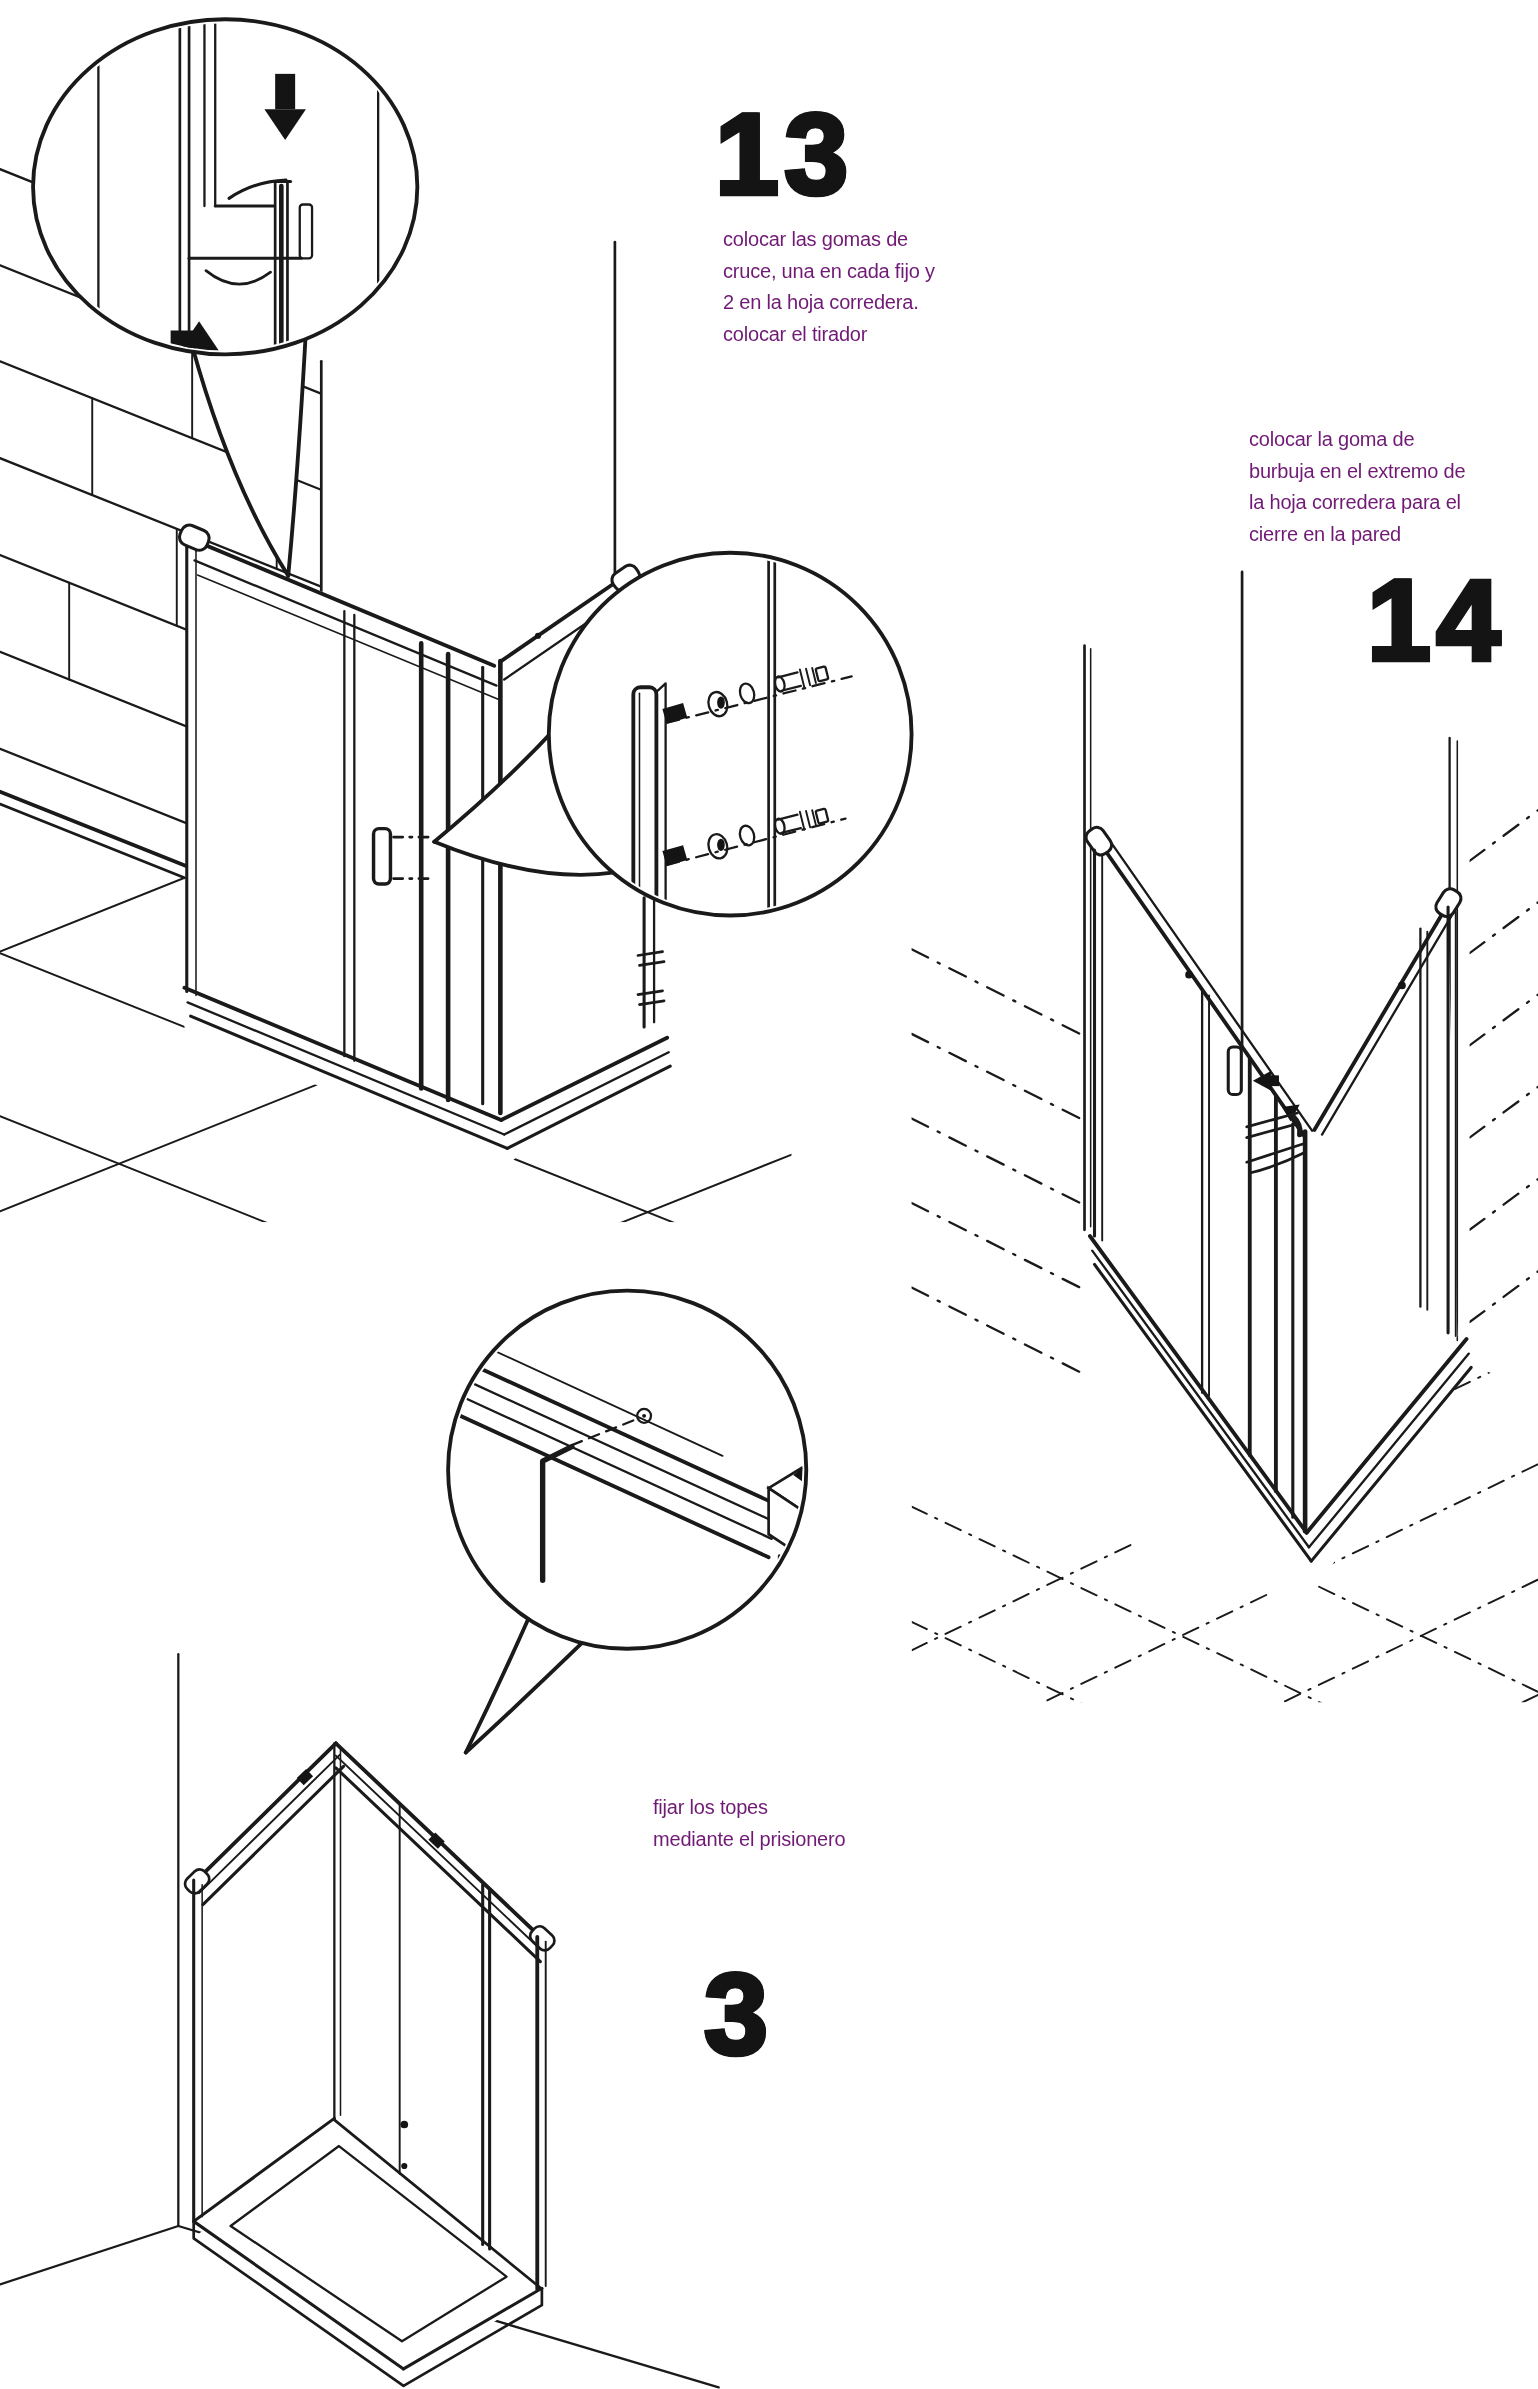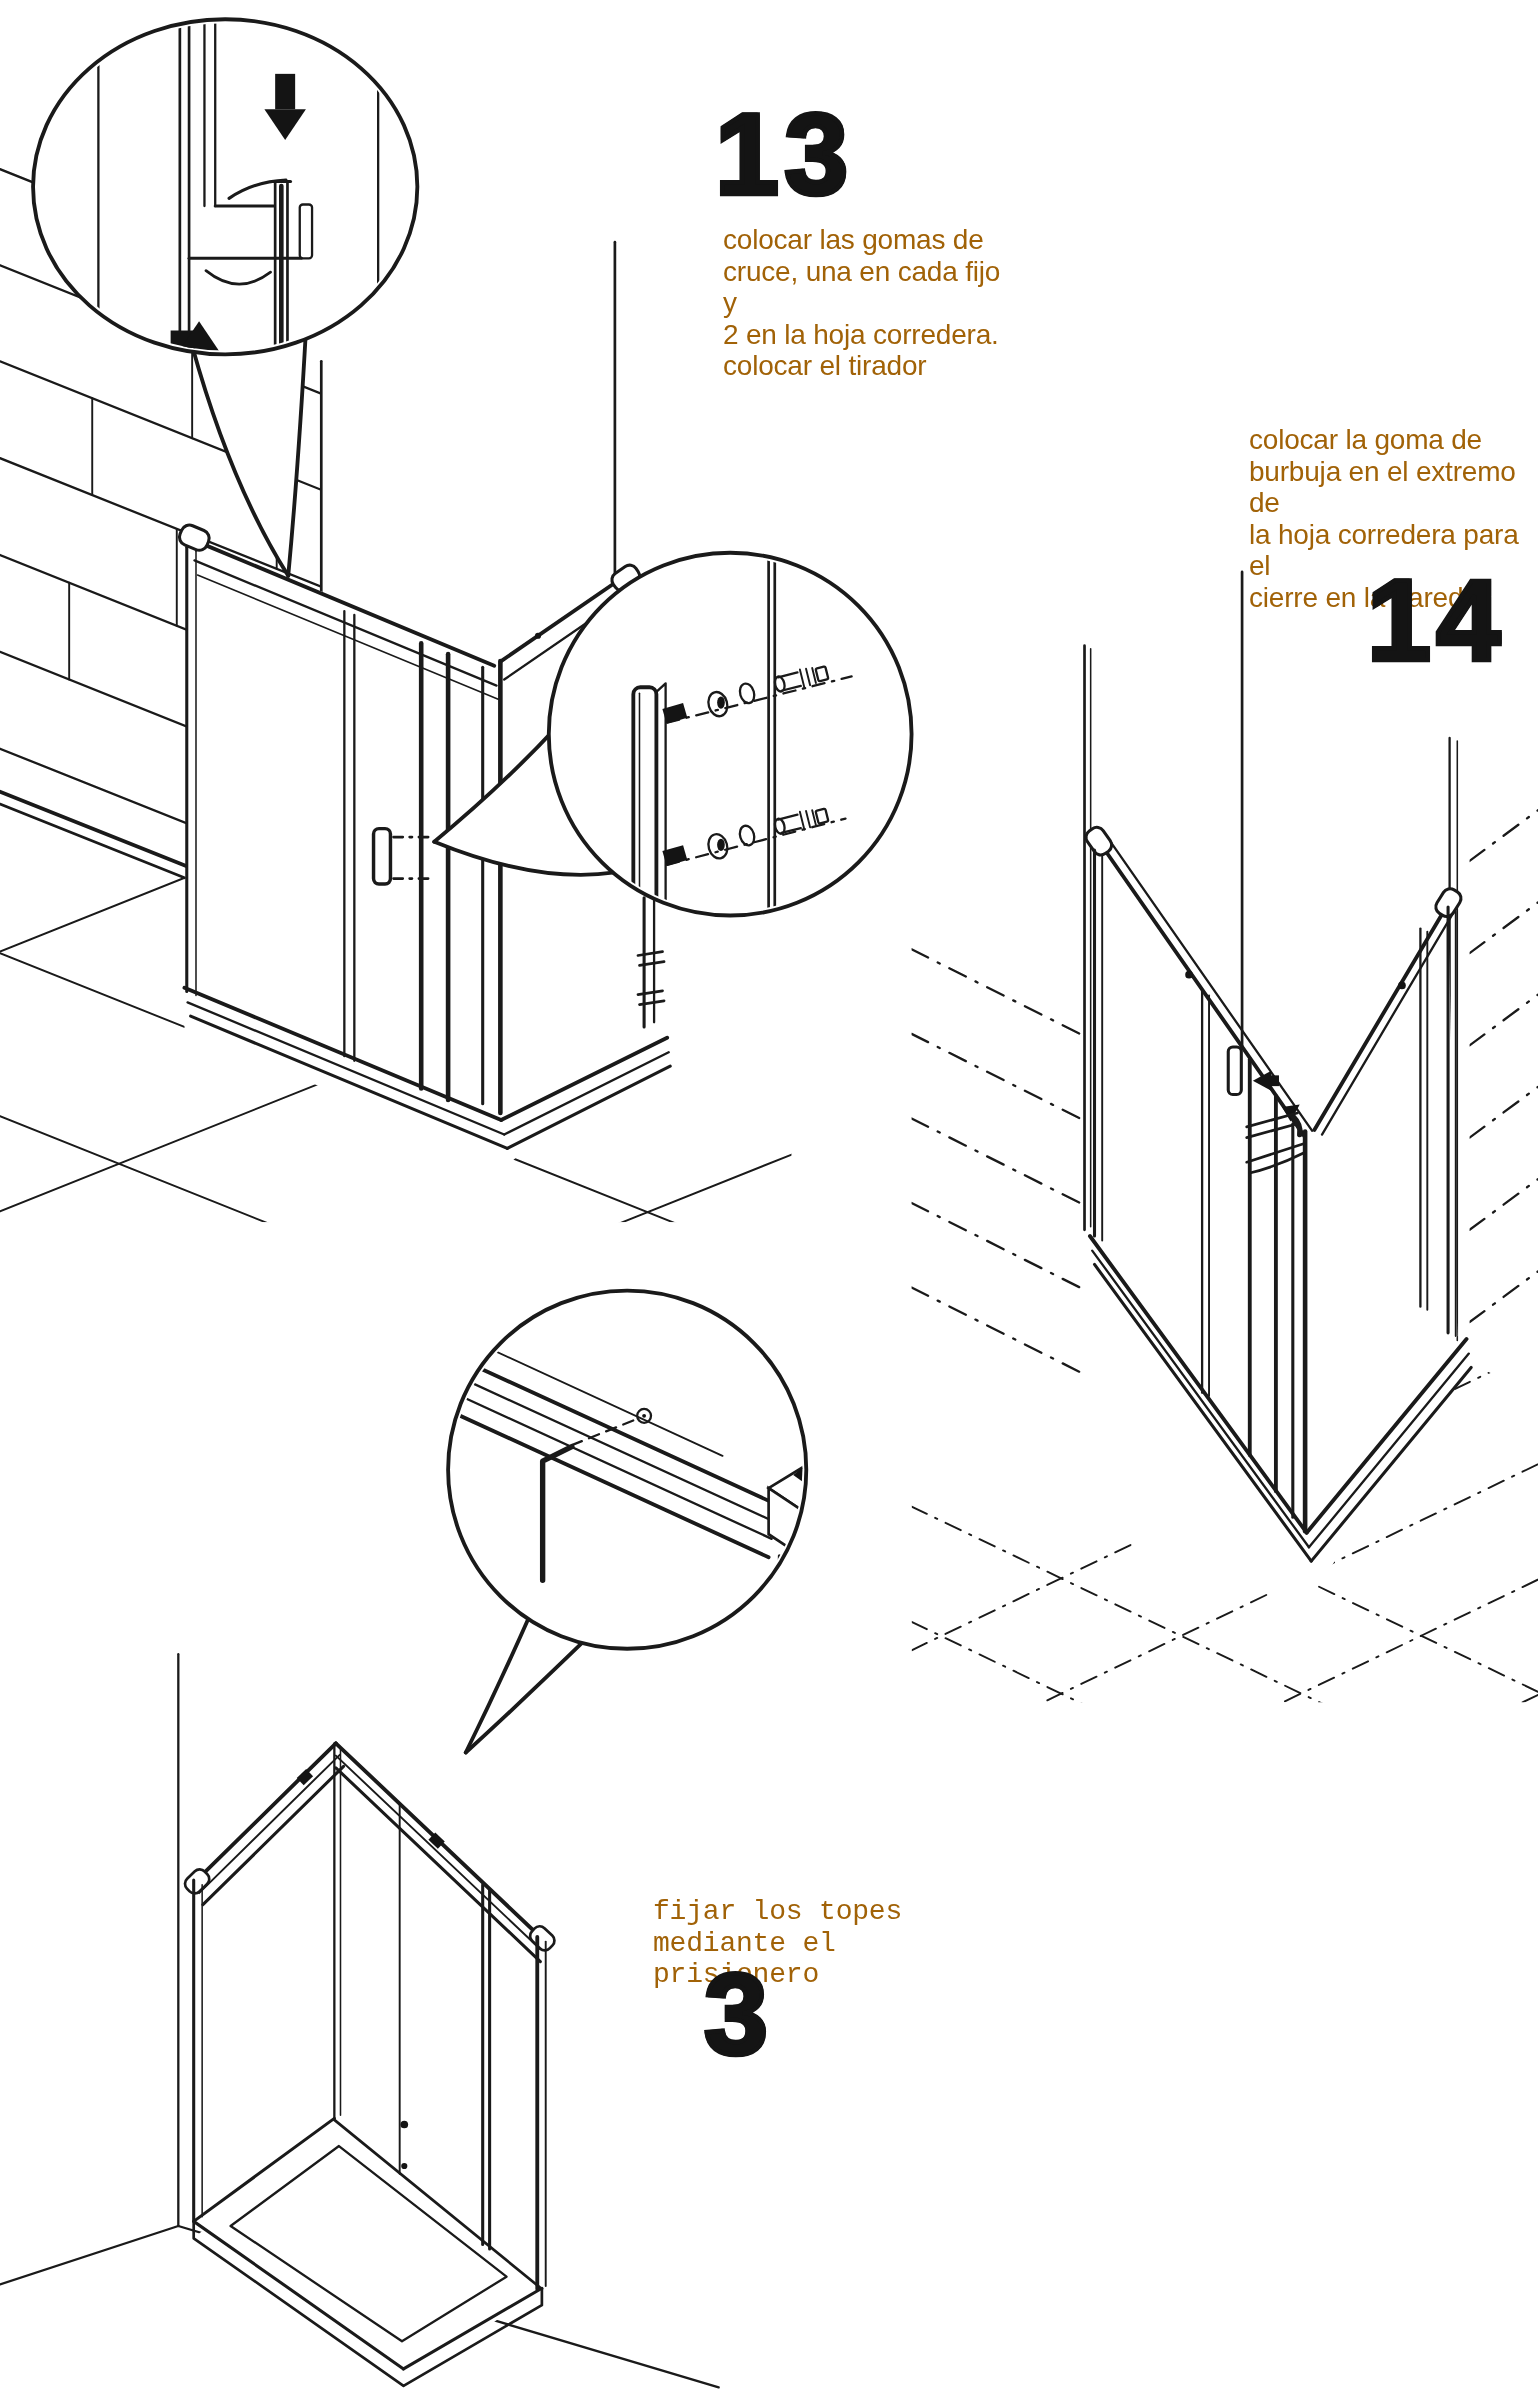--- a/index.html
+++ b/index.html
@@ -6,22 +6,22 @@
   #page{position:relative;width:1538px;height:2389px;background:#ffffff;overflow:hidden;
         font-family:"Liberation Sans",sans-serif;color:#161616;}
   #art{position:absolute;left:0;top:0;}
   svg .ln{stroke:#1a1a1a;fill:none;stroke-linecap:round;stroke-linejoin:round;}
   svg .w2{stroke-width:2;} svg .w25{stroke-width:2.5;} svg .w3{stroke-width:3;}
   svg .w35{stroke-width:3.5;} svg .w4{stroke-width:4;} svg .w5{stroke-width:5;}
   svg .w6{stroke-width:6;} svg .w7{stroke-width:7;}
   svg .blk{fill:#141414;stroke:none;}
   svg .paper{fill:#ffffff;stroke:none;}
   svg .paperln{fill:#ffffff;stroke:#1a1a1a;}
-  .txt{position:absolute;font-size:28px;line-height:31.5px;letter-spacing:-0.2px;
-       color:#a16207;white-space:pre-line;}
+  .txt{position:absolute;font-size:20px;line-height:31.5px;letter-spacing:-0.2px;
+       color:#701a75;white-space:pre-line;}
   .step-num{position:absolute;font-weight:bold;font-size:115px;line-height:0.8;
        letter-spacing:5.4px;color:#141414;-webkit-text-stroke:4.6px #141414;
        text-shadow:1.9px 0 0 #141414,-1.9px 0 0 #141414,0 1.9px 0 #141414,0 -1.9px 0 #141414,
                    1.4px 1.4px 0 #141414,-1.4px 1.4px 0 #141414,1.4px -1.4px 0 #141414,-1.4px -1.4px 0 #141414;}
 </style>
 </head>
 <body>
 
 <div id="page">
 
@@ -390,18 +390,18 @@
 cruce, una en cada fijo y
 2 en la hoja corredera.
 colocar el tirador</div>
 
   <div class="txt" style="left:1249px;top:424px;width:292px;">colocar la goma de
 burbuja en el extremo de
 la hoja corredera para el
 cierre en la pared</div>
   <div class="step-num" style="left:1367px;top:574px;">14</div>
 
-  <div class="txt" style="left:653px;top:1896px;width:261px;font-family:Liberation Mono, monospace;">fijar los topes
+  <div class="txt" style="left:653px;top:1792px;width:261px;">fijar los topes
 mediante el prisionero</div>
   <div class="step-num" style="left:704px;top:1968px;">3</div>
 
 </div>
 
 
 </body></html>

